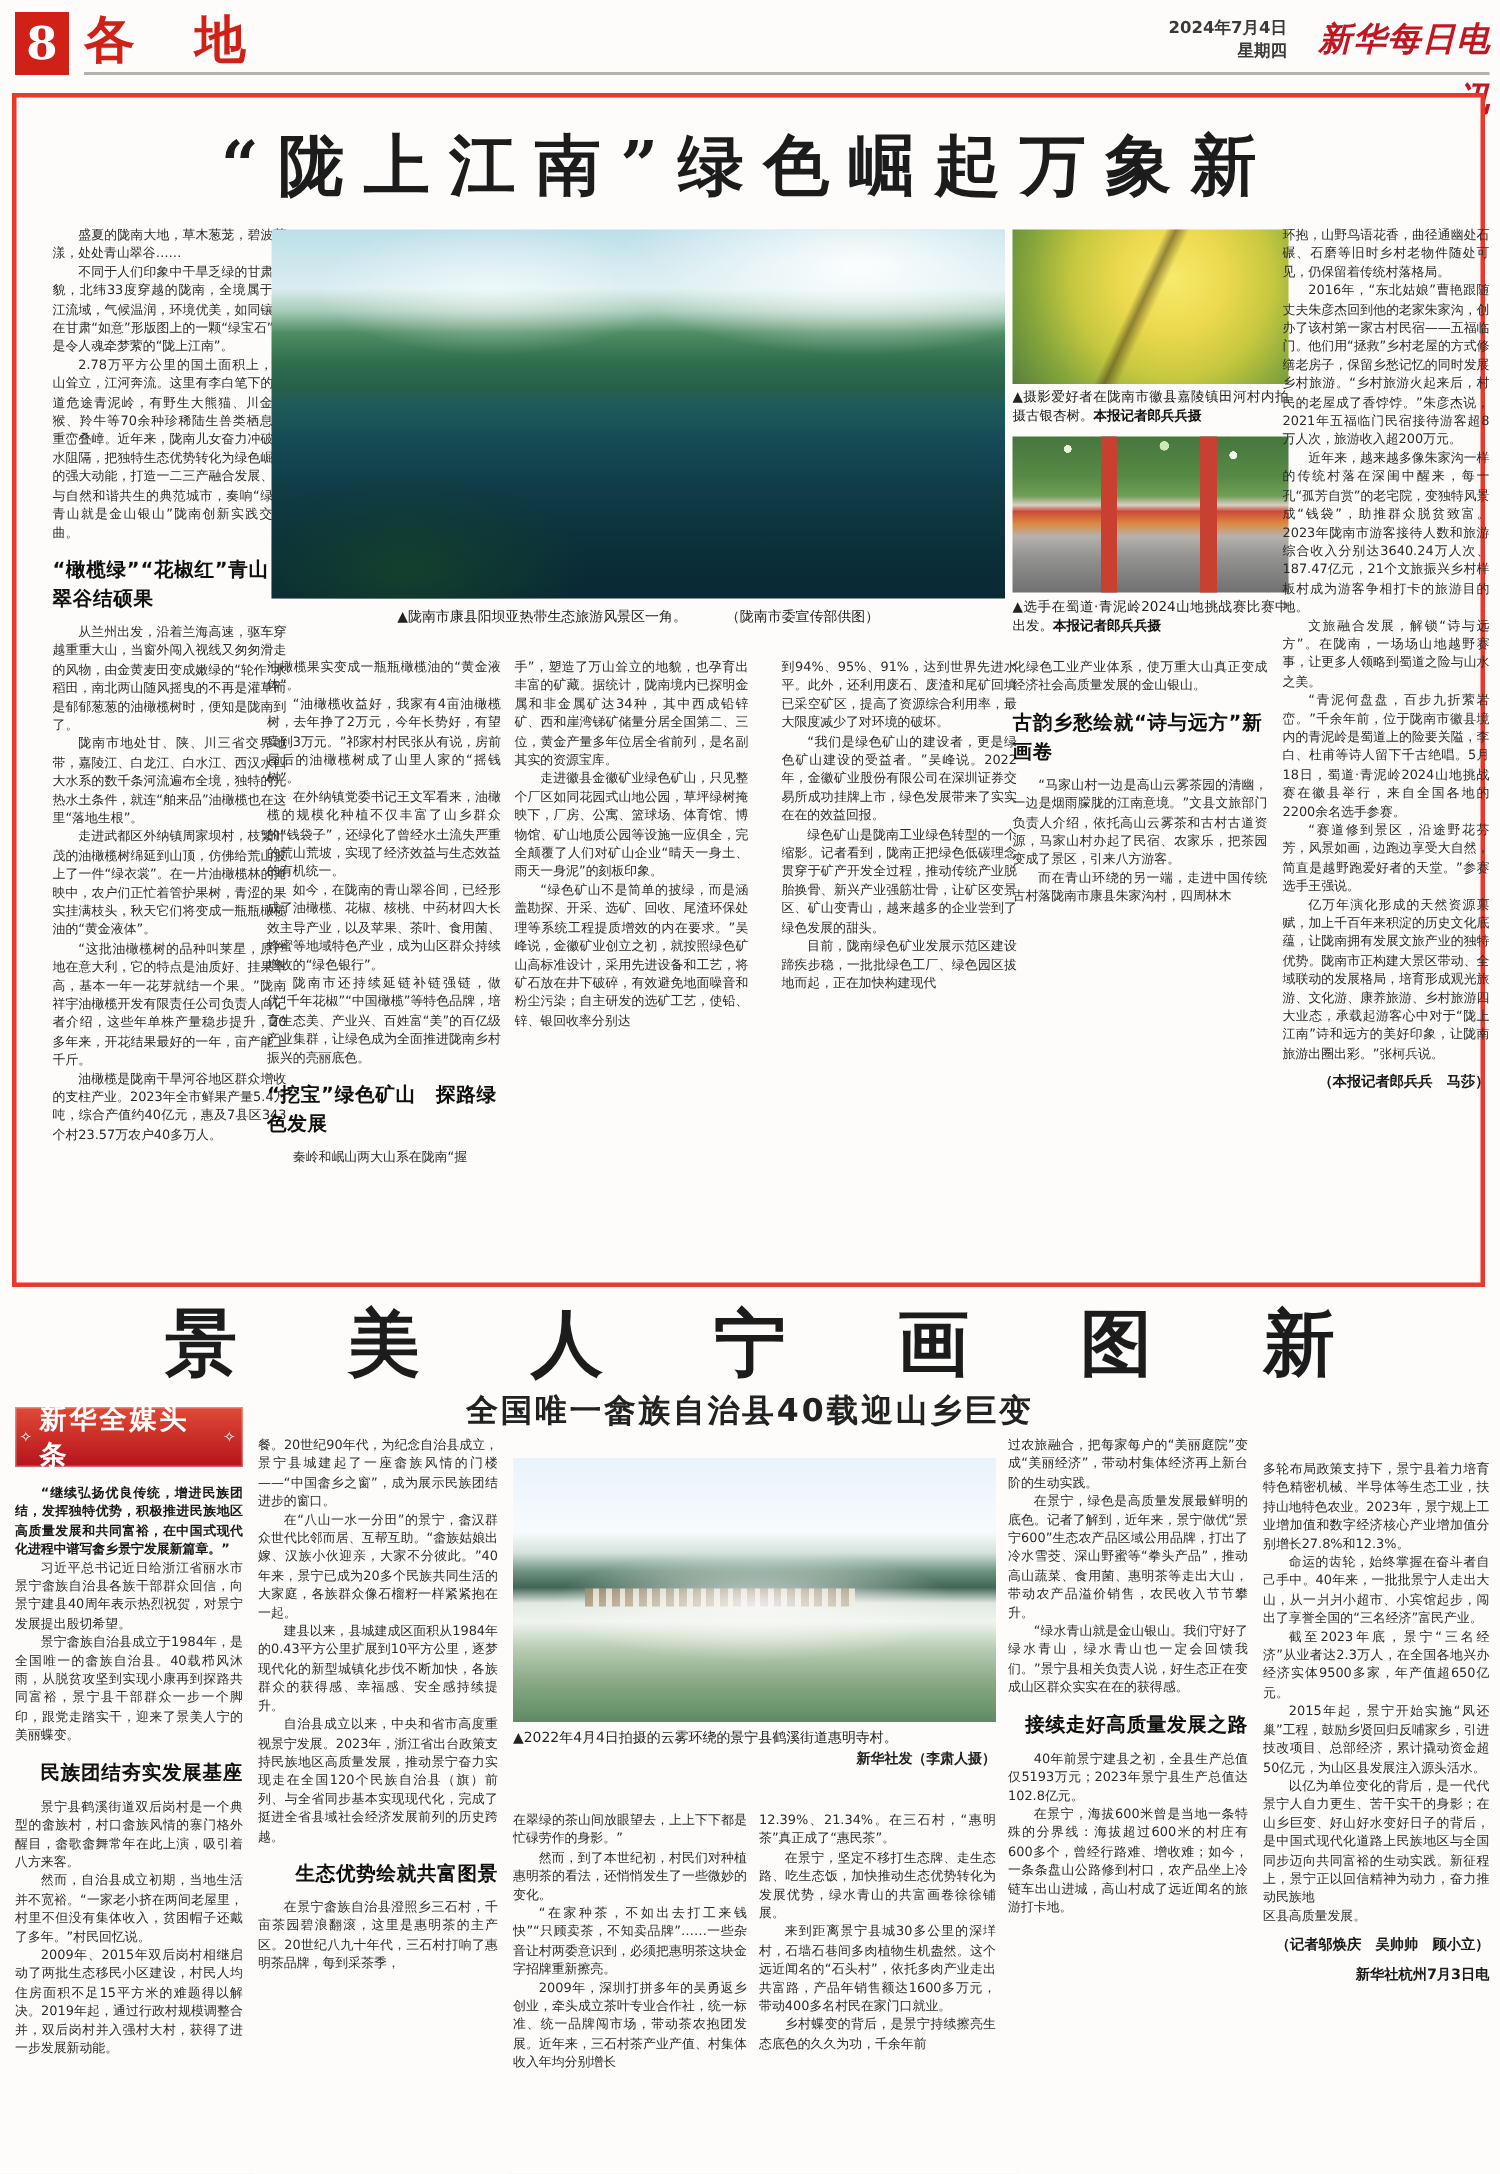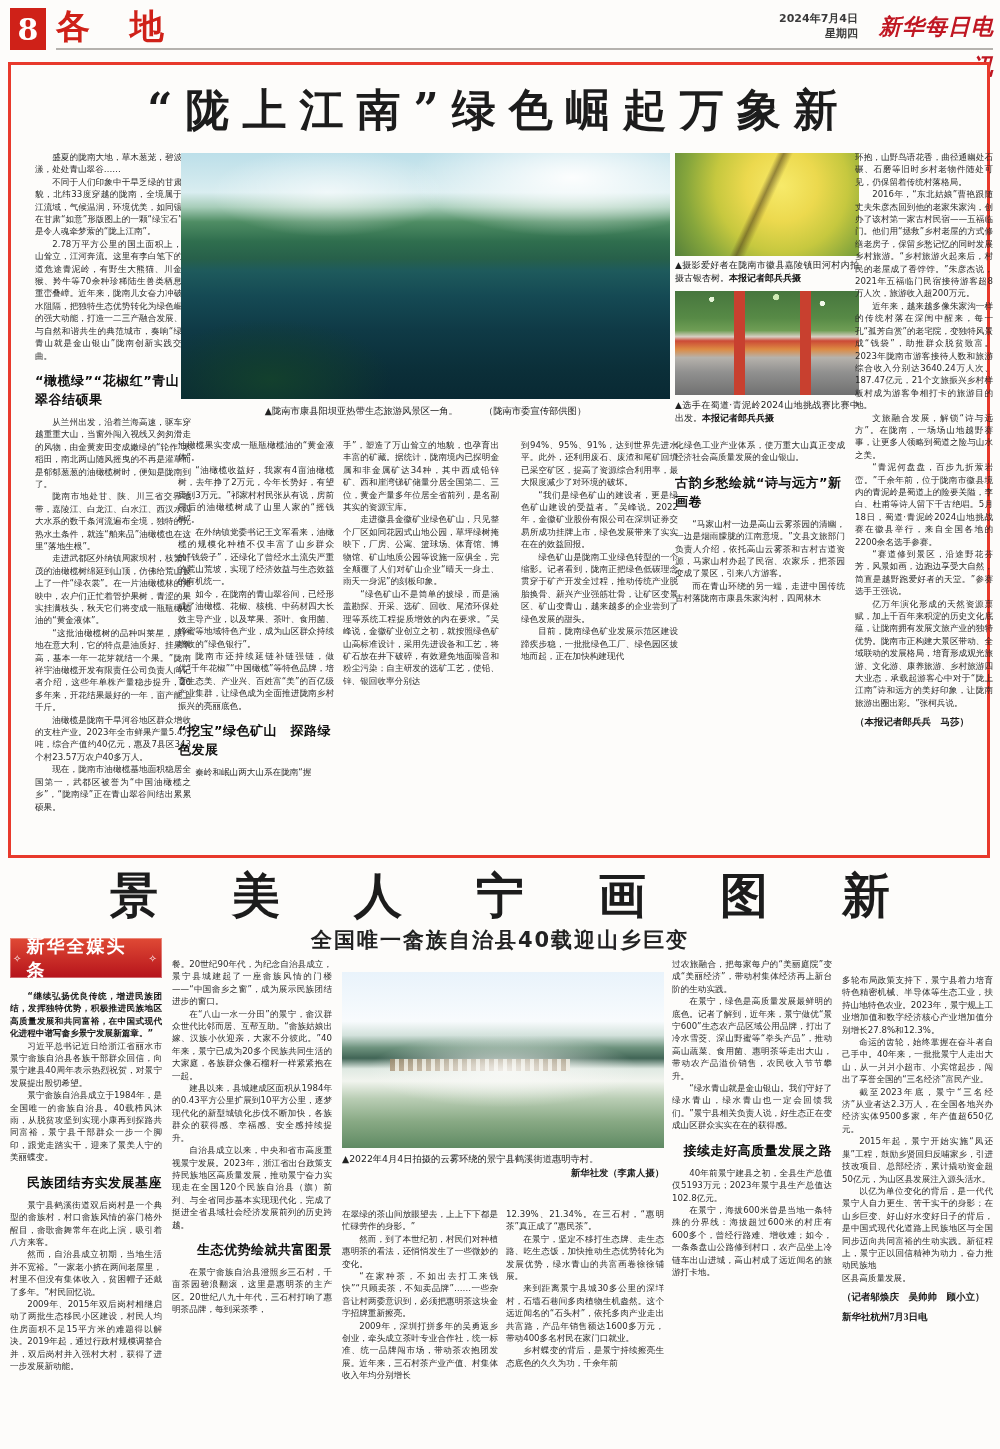--- a/index.html
+++ b/index.html
@@ -25,21 +25,21 @@
   .a1headline { left:0; right:0; top:16px; text-align:center; font-family:"DejaVu Serif","Liberation Serif",serif;
                 font-weight:bold; font-size:44px; color:#1c1c1c; letter-spacing:13px; }
 
   .bodycol { overflow:hidden; }
   .para { font-size:8.6px; line-height:12.4px; text-align:justify; text-indent:2em; color:#2b2b2b; }
   .para.noindent { text-indent:0; }
   .para.bold { font-weight:bold; color:#1a1a1a; }
   .colhead { font-size:13px; font-weight:bold; color:#101010; line-height:19px; margin:9px 0 7px;
              letter-spacing:0.5px; }
   .center-heads .colhead { text-align:right; }
-  .byline-p { font-size:9.5px; font-weight:bold; text-align:left; color:#1a1a1a; margin-top:6px; line-height:14px;font-family:Liberation Serif, serif; }
+  .byline-p { font-size:9.5px; font-weight:bold; text-align:right; color:#1a1a1a; margin-top:6px; line-height:14px; }
 
   
   .a1col1 { left:9px;  top:86px; width:156px; height:702px;margin-left:15px; }
   .a1colA { left:167px; top:374px; width:156px; height:416px; }
   .a1colB { left:332px; top:374px; width:156px; height:416px; }
   .a1colC { left:497px; top:374px; width:157px; height:416px;margin-left:13px; }
   .a1colD { left:664px; top:374px; width:170px; height:416px; }
   .a1col6 { left:844px; top:86px;  width:138px; height:704px; }
 
   
@@ -122,21 +122,20 @@
     <div class="abs bodycol a1col1">
         <p class="para">盛夏的陇南大地，草木葱茏，碧波荡漾，处处青山翠谷……</p>
         <p class="para">不同于人们印象中干旱乏绿的甘肃样貌，北纬33度穿越的陇南，全境属于长江流域，气候温润，环境优美，如同镶嵌在甘肃“如意”形版图上的一颗“绿宝石”，是令人魂牵梦萦的“陇上江南”。</p>
         <p class="para">2.78万平方公里的国土面积上，万山耸立，江河奔流。这里有李白笔下的蜀道危途青泥岭，有野生大熊猫、川金丝猴、羚牛等70余种珍稀陆生兽类栖息的重峦叠嶂。近年来，陇南儿女奋力冲破山水阻隔，把独特生态优势转化为绿色崛起的强大动能，打造一二三产融合发展、人与自然和谐共生的典范城市，奏响“绿水青山就是金山银山”陇南创新实践交响曲。</p>
         <h3 class="colhead">“橄榄绿”“花椒红”青山翠谷结硕果</h3>
         <p class="para">从兰州出发，沿着兰海高速，驱车穿越重重大山，当窗外闯入视线又匆匆滑走的风物，由金黄麦田变成嫩绿的“轮作”水稻田，南北两山随风摇曳的不再是灌草而是郁郁葱葱的油橄榄树时，便知是陇南到了。</p>
         <p class="para">陇南市地处甘、陕、川三省交界地带，嘉陵江、白龙江、白水江、西汉水四大水系的数千条河流遍布全境，独特的光热水土条件，就连“舶来品”油橄榄也在这里“落地生根”。</p>
         <p class="para">走进武都区外纳镇周家坝村，枝繁叶茂的油橄榄树绵延到山顶，仿佛给荒山披上了一件“绿衣裳”。在一片油橄榄林的掩映中，农户们正忙着管护果树，青涩的果实挂满枝头，秋天它们将变成一瓶瓶橄榄油的“黄金液体”。</p>
         <p class="para">“这批油橄榄树的品种叫莱星，原产地在意大利，它的特点是油质好、挂果率高，基本一年一花芽就结一个果。”陇南祥宇油橄榄开发有限责任公司负责人向记者介绍，这些年单株产量稳步提升，20多年来，开花结果最好的一年，亩产能上千斤。</p>
         <p class="para">油橄榄是陇南干旱河谷地区群众增收的支柱产业。2023年全市鲜果产量5.4万吨，综合产值约40亿元，惠及7县区343个村23.57万农户40多万人。</p>
-        <p class="para">现在，陇南市油橄榄基地面积稳居全国第一，武都区被誉为“中国油橄榄之乡”，“陇南绿”正在青山翠谷间结出累累硕果。</p>
       </div>
 
     <div class="abs photo mainphoto"></div>
     <div class="abs maincap">
       <span>▲陇南市康县阳坝亚热带生态旅游风景区一角。</span>
       <span>（陇南市委宣传部供图）</span>
     </div>
 
     <div class="abs photo ginkgo"></div>
     <p class="abs photocap cap1">

